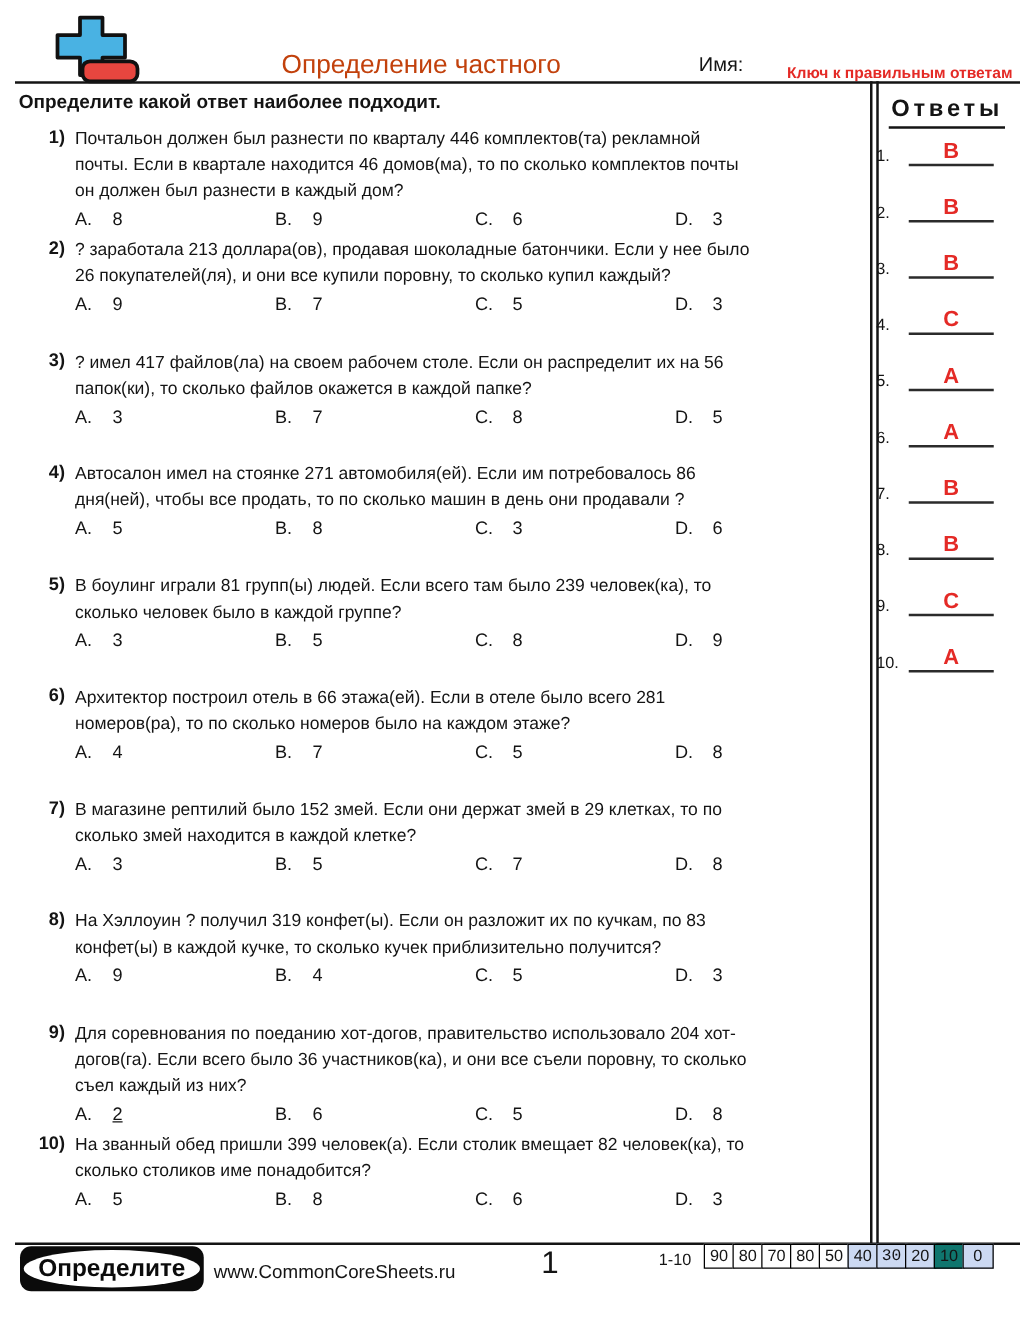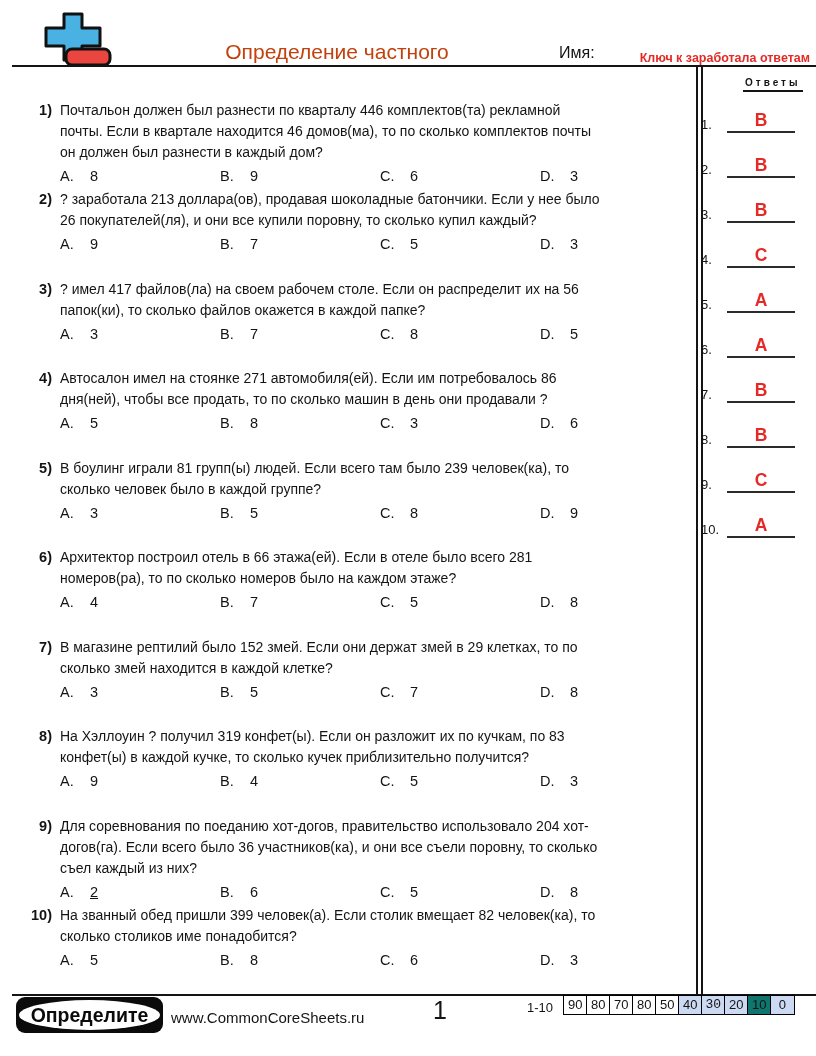--- a/index.html
+++ b/index.html
@@ -40,22 +40,22 @@
     font-weight:bold;font-size:14.5px;line-height:21px;
   }
   .q-body{flex:none;width:632px;}
   .q-text{font-size:14px;line-height:21px;white-space:pre-line;}
   .q-opts{position:relative;height:21px;margin-top:3px;font-size:14.5px;line-height:21px;}
   .opt{position:absolute;top:0;}
   .opt-label{display:inline-block;width:30px;}
   
   .answers-title{
     position:absolute;left:711px;top:77px;
-    font-size:10px;font-weight:bold;letter-spacing:3px;
-    padding:0 2px 2px 2px;border-bottom:2.5px solid #141414;margin-left:32px;
+    font-size:19px;font-weight:bold;letter-spacing:3px;
+    padding:0 2px 2px 2px;border-bottom:2.5px solid #141414;
   }
   .answers{position:absolute;left:701px;top:88px;width:102px;}
   .ans-row{height:45.05px;display:flex;align-items:flex-end;}
   .ans-num{flex:none;width:26px;font-size:13px;padding-bottom:1px;}
   .ans-blank{
     flex:none;width:68px;border-bottom:2px solid #2b2b2b;
     text-align:center;font-weight:bold;font-size:17.5px;line-height:19px;
     padding-bottom:1px;
   }
   
@@ -86,23 +86,24 @@
 
 <div class="page">
 
   <svg class="logo" width="78" height="57" viewBox="0 0 78 57">
     <path d="M26,3 H44 V17 H62 V35 H44 V49 H26 V35 H8 V17 H26 Z" fill="#49b2e3" stroke="#111" stroke-width="3" stroke-linejoin="round"></path>
     <rect x="28" y="38" width="44" height="16" rx="6" fill="#e8463f" stroke="#111" stroke-width="3"></rect>
   </svg>
 
   <div class="page-title">Определение частного</div>
   <div class="name-label">Имя:</div>
-  <div class="key-label" style="color:#e42a26;">Ключ к заработала ответам</div>
+  <div class="key-label" style="color:#e42a26;">Ключ к правильным ответам</div>
   <div class="hline-top"></div>
 
+  <div class="instruction">Определите какой ответ наиболее подходит.</div>
 
   <div class="vline"></div>
 
   <div class="questions">
   <div class="q">
     <div class="q-num">1)</div>
     <div class="q-body">
       <div class="q-text">Почтальон должен был разнести по кварталу 446 комплектов(та) рекламной
 почты. Если в квартале находится 46 домов(ма), то по сколько комплектов почты
 он должен был разнести в каждый дом?</div>

